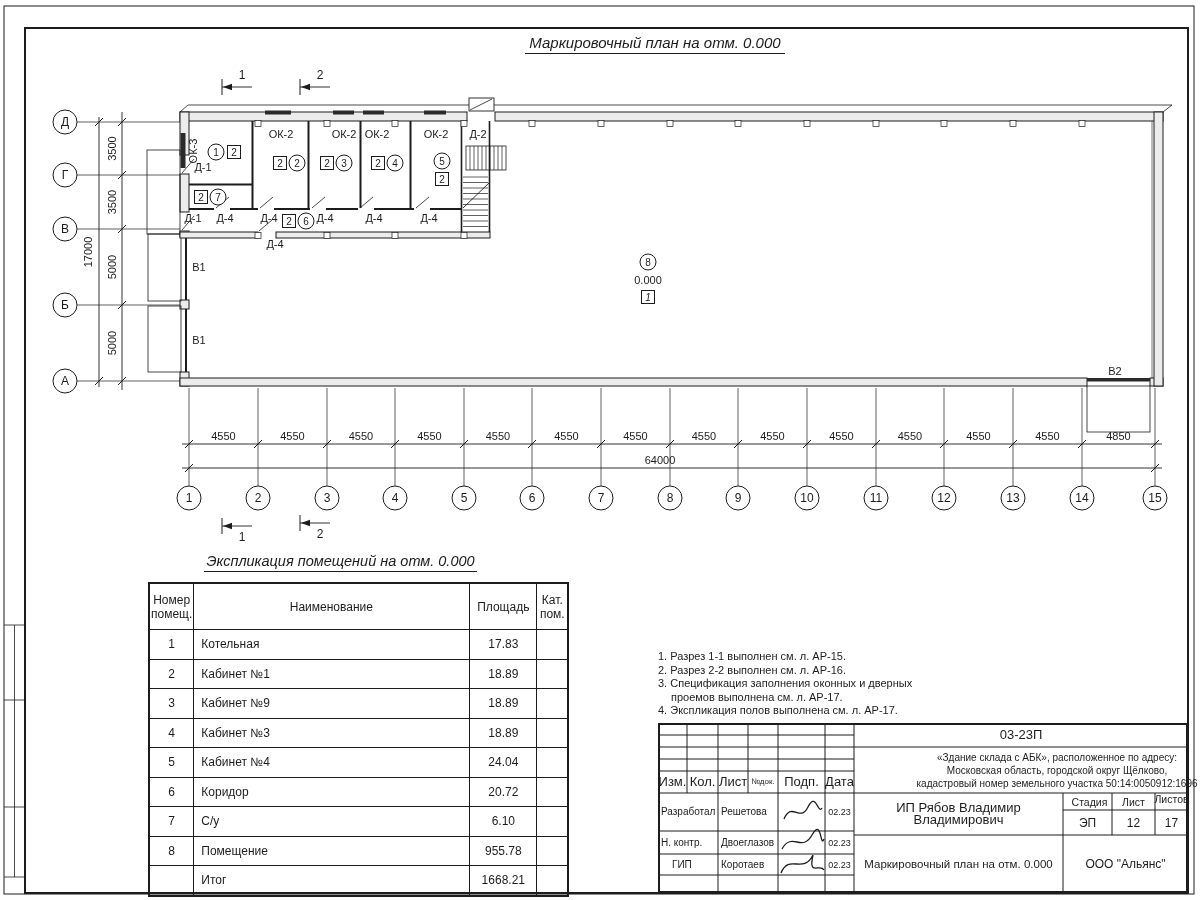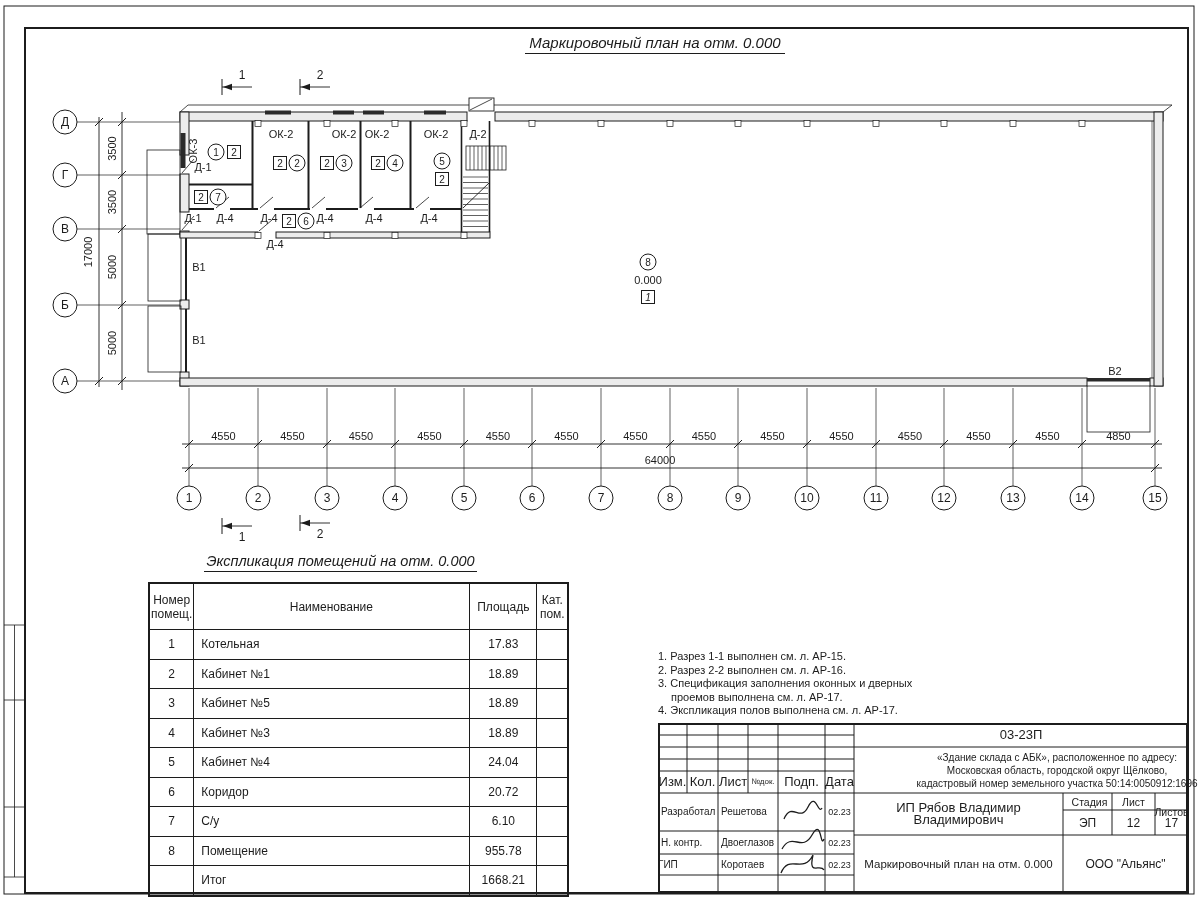--- a/index.html
+++ b/index.html
@@ -322,21 +322,21 @@
           <td class="c3"></td>
         </tr>
         <tr>
           <td class="c0">2</td>
           <td class="c1">Кабинет №1</td>
           <td class="c2">18.89</td>
           <td class="c3"></td>
         </tr>
         <tr>
           <td class="c0">3</td>
-          <td class="c1">Кабинет №5</td>
+          <td class="c1">Кабинет №9</td>
           <td class="c2">18.89</td>
           <td class="c3"></td>
         </tr>
         <tr>
           <td class="c0">4</td>
           <td class="c1">Кабинет №3</td>
           <td class="c2">18.89</td>
           <td class="c3"></td>
         </tr>
         <tr>
@@ -403,27 +403,27 @@
     <div class="tb-cell" style="left:90px;top:48px;width:30px;height:22px;font-size:8px;border-radius:8px;">№док.</div>
     <div class="tb-cell" style="left:120px;top:48px;width:47px;height:22px;">Подп.</div>
     <div class="tb-cell" style="left:167px;top:48px;width:29px;height:22px;">Дата</div>
     <div id="sign-rows">
         <div class="tb-cell tb-left" style="left: 0px; top: 70px; width: 60px; height: 38px; font-size: 10px; padding-left: 3px;">Разработал</div>
         <div class="tb-cell tb-left" style="left: 60px; top: 70px; width: 60px; height: 38px; font-size: 10px; padding-left: 3px;">Решетова</div>
         <div class="tb-cell" style="left: 167px; top: 70px; width: 29px; height: 38px; font-size: 9px;">02.23</div>
         <div class="tb-cell tb-left" style="left: 0px; top: 108px; width: 60px; height: 23px; font-size: 10px; padding-left: 3px;">Н. контр.</div>
         <div class="tb-cell tb-left" style="left: 60px; top: 108px; width: 60px; height: 23px; font-size: 10px; padding-left: 3px;">Двоеглазов</div>
         <div class="tb-cell" style="left: 167px; top: 108px; width: 29px; height: 23px; font-size: 9px;">02.23</div>
-        <div class="tb-cell tb-left" style="left: 0px; top: 131px; width: 60px; height: 22px; font-size: 10px; padding-left: 0;">ГИП</div>
+        <div class="tb-cell tb-left" style="left: 0px; top: 131px; width: 60px; height: 22px; font-size: 10px; padding-left: 14px;">ГИП</div>
         <div class="tb-cell tb-left" style="left: 60px; top: 131px; width: 60px; height: 22px; font-size: 10px; padding-left: 3px;">Коротаев</div>
         <div class="tb-cell" style="left: 167px; top: 131px; width: 29px; height: 22px; font-size: 9px;">02.23</div>
       </div>
     <div class="tb-cell" style="left:196px;top:70px;width:209px;height:42px;">ИП Рябов Владимир Владимирович</div>
     <div class="tb-cell" style="left:407px;top:70px;width:49px;height:17px;font-size:10.5px;">Стадия</div>
     <div class="tb-cell" style="left:454px;top:70px;width:43px;height:17px;font-size:10.5px;">Лист</div>
-    <div class="tb-cell" style="left:497px;top:80px;width:33px;height:17px;font-size:10.5px;">Листов</div>
+    <div class="tb-cell" style="left:497px;top:67px;width:33px;height:17px;font-size:10.5px;">Листов</div>
     <div class="tb-cell" style="left:405px;top:87px;width:49px;height:25px;font-size:12px;">ЭП</div>
     <div class="tb-cell" style="left:454px;top:87px;width:43px;height:25px;font-size:12px;">12</div>
     <div class="tb-cell" style="left:497px;top:87px;width:33px;height:25px;font-size:12px;">17</div>
     <div class="tb-cell" style="left:196px;top:112px;width:209px;height:58px;font-size:11.5px;">Маркировочный план на отм. 0.000</div>
     <div class="tb-cell" style="left:405px;top:112px;width:125px;height:58px;font-size:12px;">ООО "Альянс"</div>
   </div>
 </div>
 
 </body></html>

